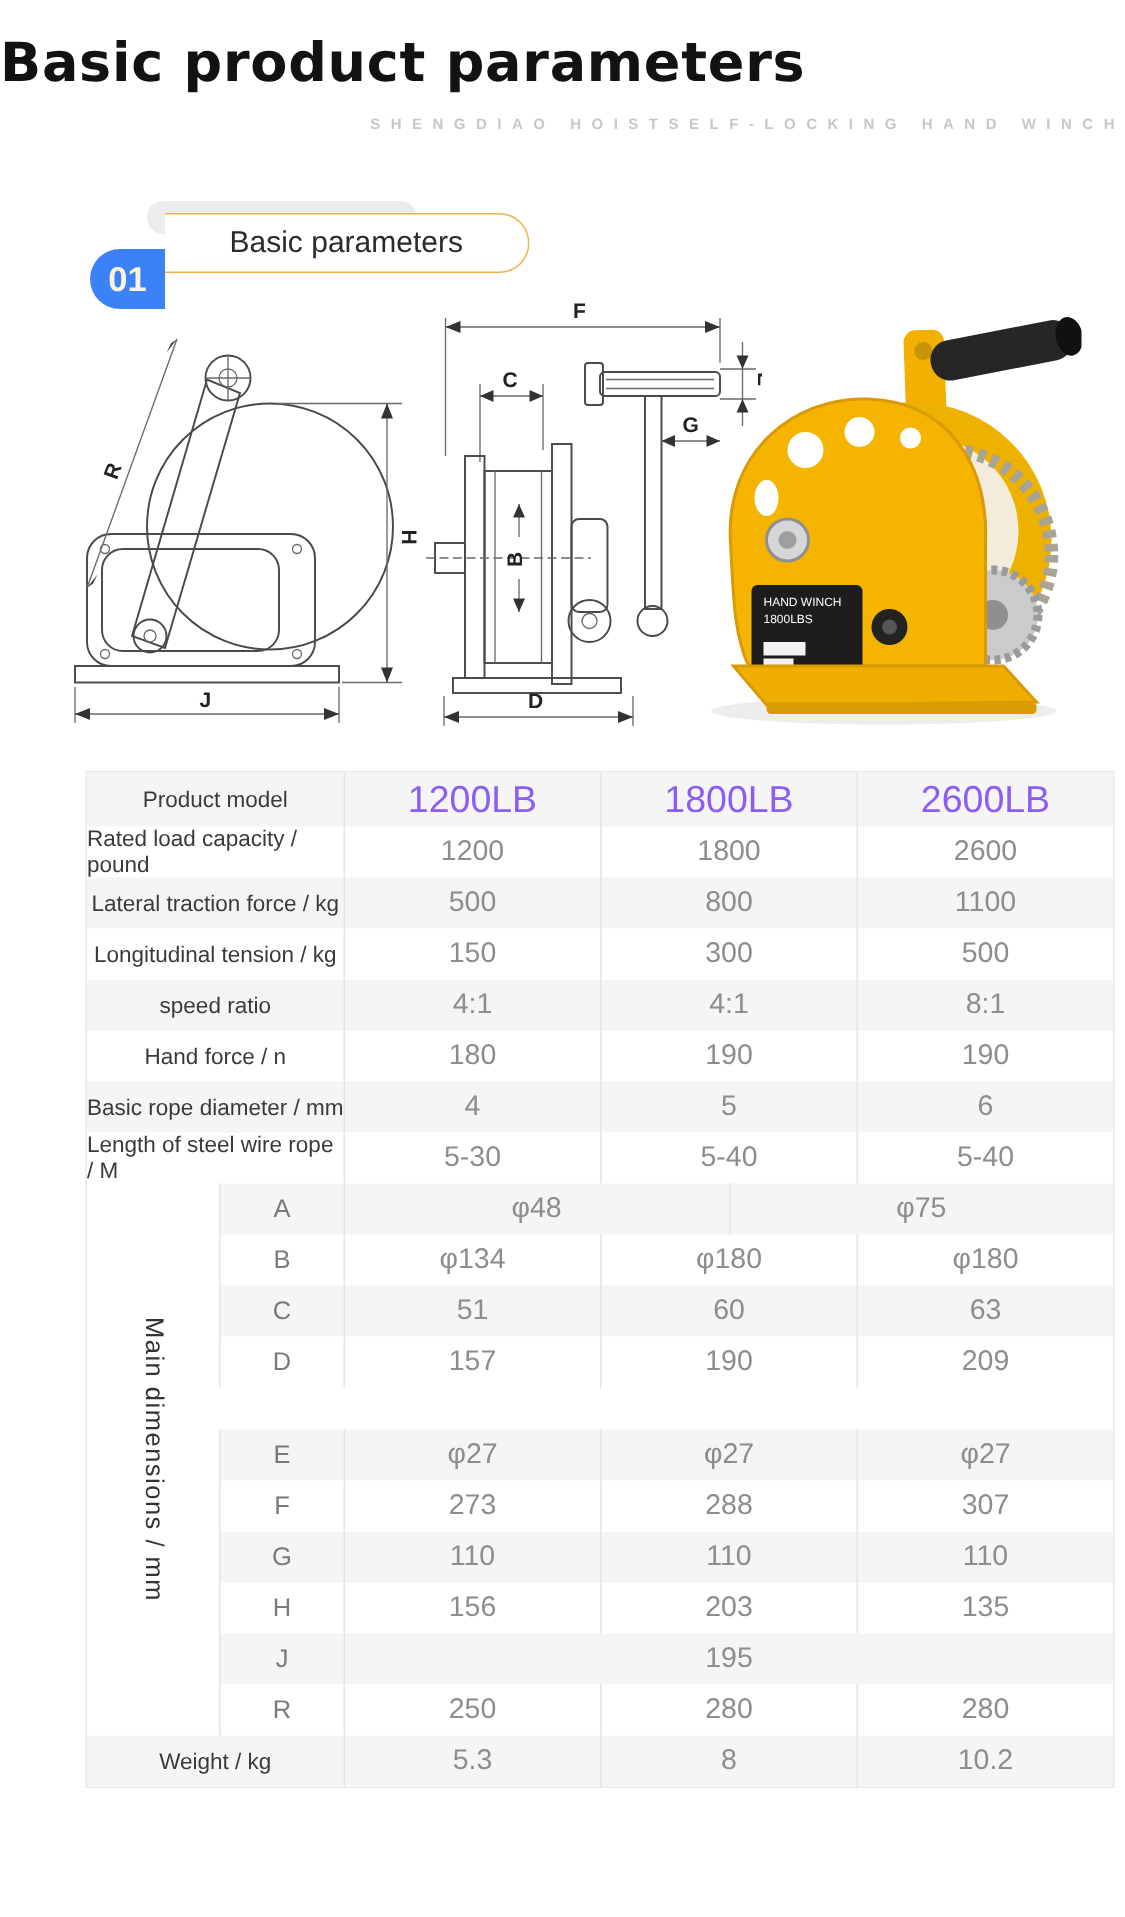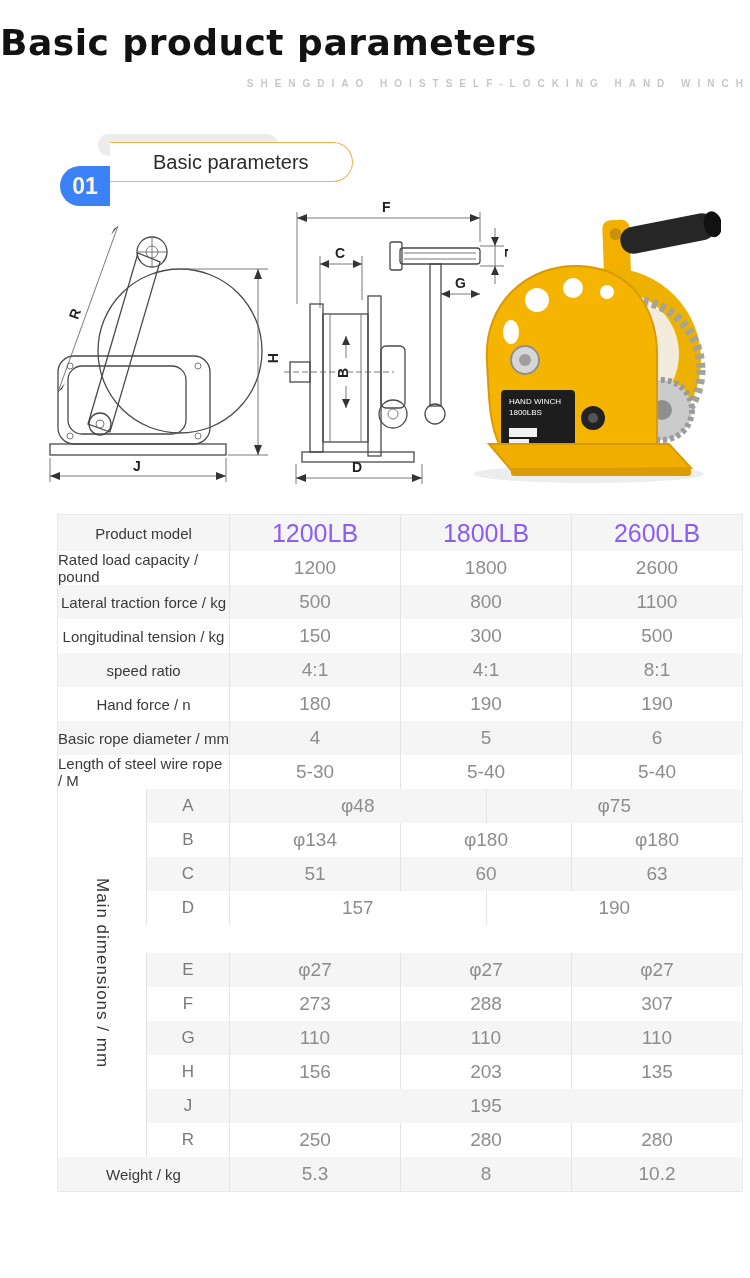--- a/index.html
+++ b/index.html
@@ -321,20 +321,21 @@
         <div class="cell letter">C</div>
         <div class="cell value">51</div>
         <div class="cell value">60</div>
         <div class="cell value">63</div>
       </div>
       <div class="trow">
         <div class="cell dim-spacer"></div>
         <div class="cell letter">D</div>
         <div class="cell value">157</div>
         <div class="cell value">190</div>
+        <div class="cell value">209</div>
       </div>
       <div class="gap-row"></div>
       <div class="trow shade">
         <div class="cell dim-spacer"></div>
         <div class="cell letter">E</div>
         <div class="cell value">φ27</div>
         <div class="cell value">φ27</div>
         <div class="cell value">φ27</div>
       </div>
       <div class="trow">

